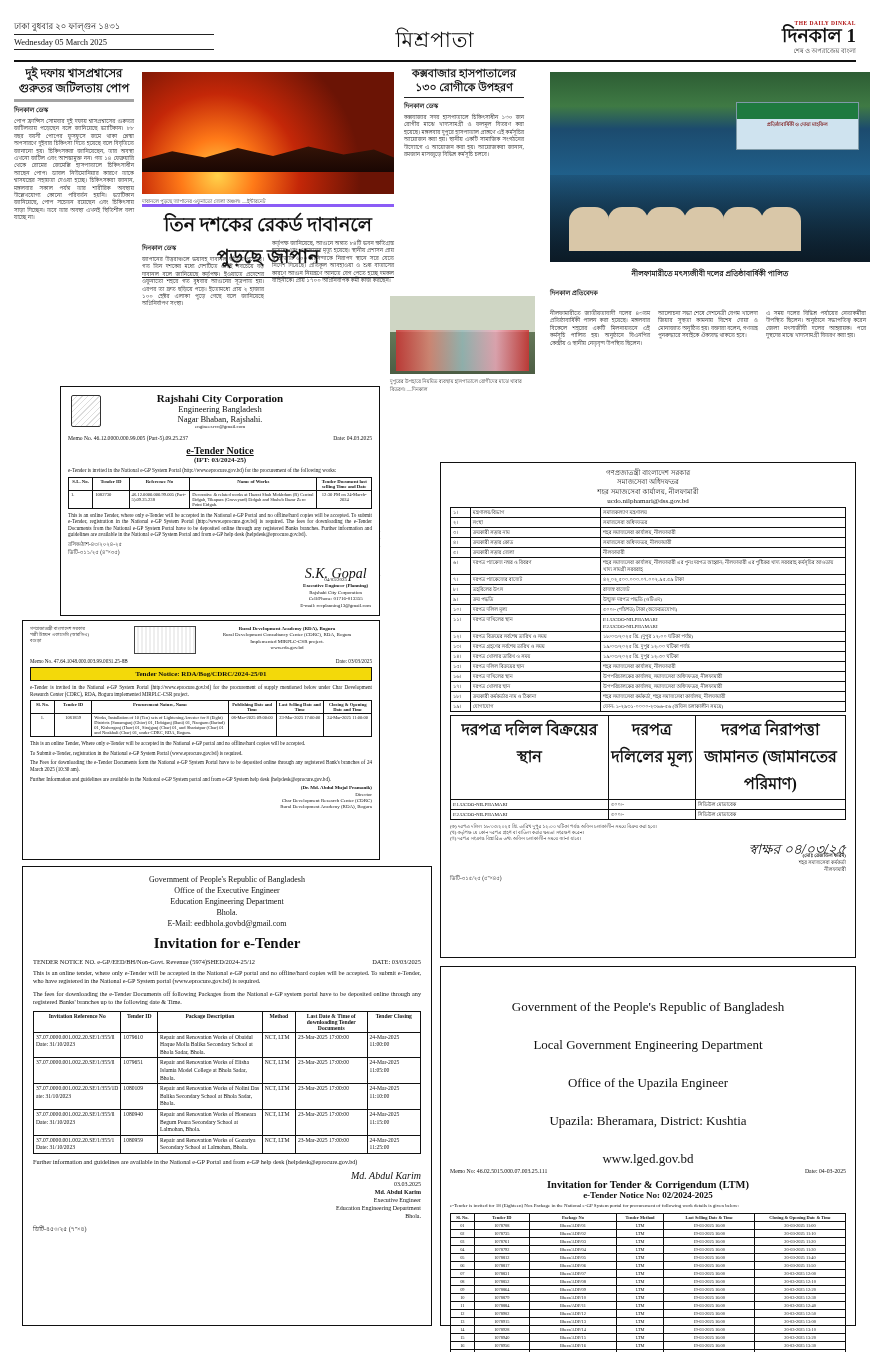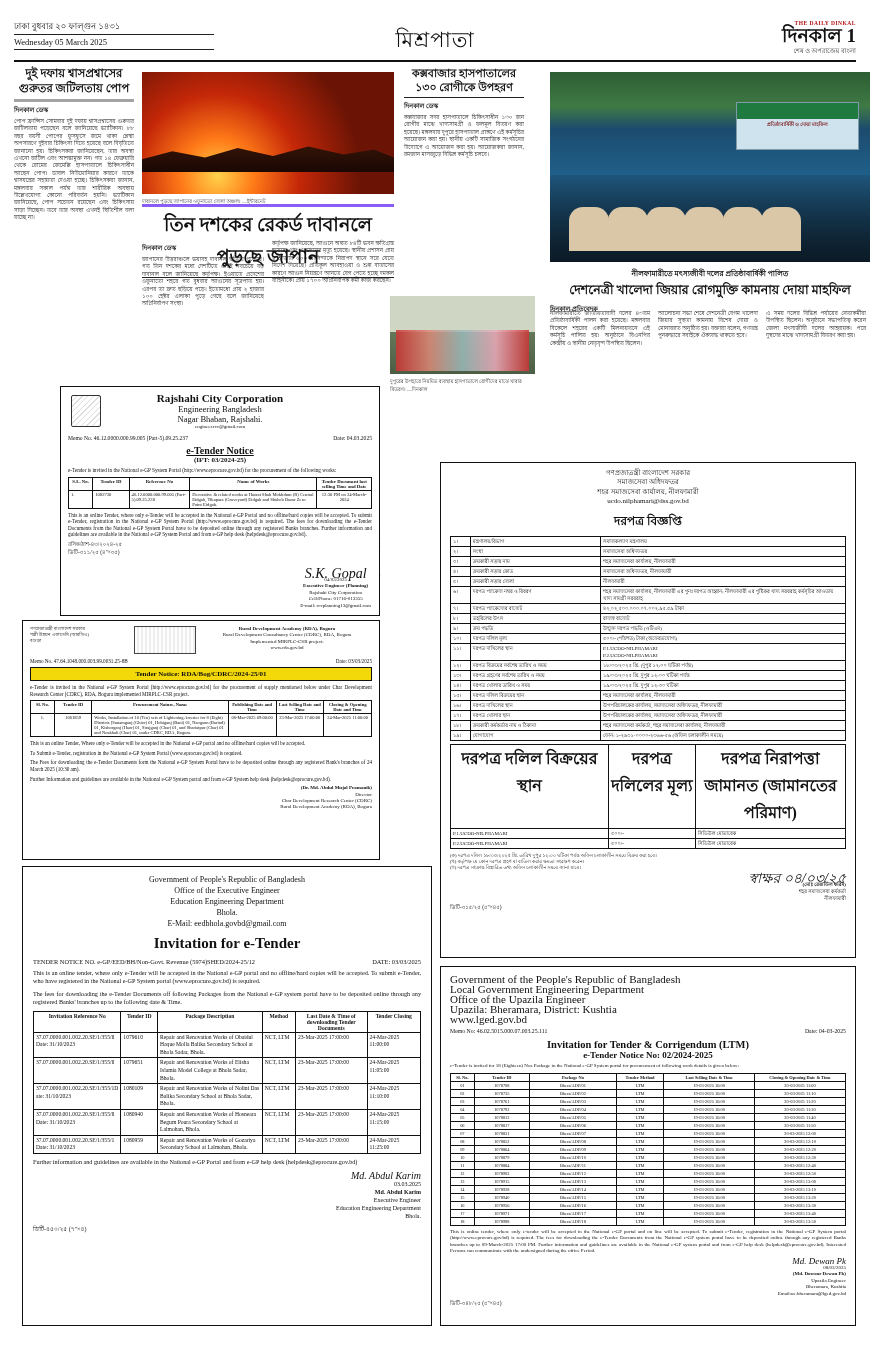--- a/index.html
+++ b/index.html
@@ -87,21 +87,21 @@
   #eed{left:22px;top:866px;width:410px;height:460px;padding:7px 10px;}
   #eed .gov{font-size:8px;text-align:center;line-height:11px;}
   #eed .title{font-size:15px;text-align:center;font-weight:bold;margin:6px 0 6px 0;}
   #eed .meta{font-size:6.4px;display:flex;justify-content:space-between;}
   #eed p{font-size:6.2px;line-height:8.4px;margin:4px 0;text-align:justify;}
   #eed table.t th{font-size:5.6px;text-align:center;font-weight:bold;}
   #eed table.t td{font-size:5.6px;line-height:7.6px;}
 
   
   #upz{left:440px;top:966px;width:416px;height:360px;padding:7px 9px;}
-  #upz .gov{font-size:11px;line-height:10px;}
+  #upz .gov{font-size:13px;text-align:center;line-height:10px;margin-top:28px;}
   #upz .title{font-size:10.5px;text-align:center;font-weight:bold;margin-top:5px;}
   #upz .title2{font-size:9px;text-align:center;font-weight:bold;}
   #upz .meta{font-size:5.8px;display:flex;justify-content:space-between;margin-top:4px;}
   #upz p{font-size:5px;line-height:6.6px;margin:3px 0;text-align:justify;}
   #upz table.t th{font-size:4.4px;text-align:center;}
   #upz table.t td{font-size:4.4px;text-align:center;}
 
   
   #nil{left:440px;top:462px;width:416px;height:496px;padding:6px 9px;}
   #nil .gov{font-size:7px;text-align:center;line-height:9.4px;}
@@ -166,21 +166,20 @@
       <div class="row"></div>
       <div class="p" style="left:6%"></div>
         <div class="p" style="left:18%"></div>
         <div class="p" style="left:30%"></div>
       <div class="p" style="left:42%"></div>
         <div class="p" style="left:54%"></div>
         <div class="p" style="left:66%"></div>
     </div>
     <div class="cap-d">
       <div class="s">নীলফামারীতে মৎস্যজীবী দলের প্রতিষ্ঠাবার্ষিকী পালিত</div>
-      <div>দেশনেত্রী খালেদা জিয়ার রোগমুক্তি কামনায় দোয়া মাহফিল</div>
       <div class="byline" style="text-align:left">দিনকাল প্রতিবেদক</div>
     </div>
     <div class="d-cols">
       <div class="c txt">নীলফামারীতে জাতীয়তাবাদী দলের ৪৩তম প্রতিষ্ঠাবার্ষিকী পালন করা হয়েছে। মঙ্গলবার বিকেলে শহরের একটি মিলনায়তনে এই কর্মসূচি পালিত হয়। অনুষ্ঠানে বিএনপির কেন্দ্রীয় ও স্থানীয় নেতৃবৃন্দ উপস্থিত ছিলেন।</div>
       <div class="c txt">আলোচনা সভা শেষে দেশনেত্রী বেগম খালেদা জিয়ার সুস্থতা কামনায় বিশেষ দোয়া ও মোনাজাত অনুষ্ঠিত হয়। বক্তারা বলেন, গণতন্ত্র পুনরুদ্ধারে সবাইকে ঐক্যবদ্ধ থাকতে হবে।</div>
       <div class="c txt">এ সময় দলের বিভিন্ন পর্যায়ের নেতাকর্মীরা উপস্থিত ছিলেন। অনুষ্ঠানে সভাপতিত্ব করেন জেলা মৎস্যজীবী দলের আহ্বায়ক। পরে দুস্থদের মাঝে খাদ্যসামগ্রী বিতরণ করা হয়।</div>
     </div>
   </div>
 
   <div class="photo-hosp">
@@ -365,21 +364,20 @@
       <div>Bhola.</div>
     </div>
     <div style="font-size:6px;margin-top:4px">ডিটি-৪৫০/২৫ (৭"×৪)</div>
   </div>
 
   <div class="box" id="nil">
     <div class="gov">গণপ্রজাতন্ত্রী বাংলাদেশ সরকার</div>
     <div class="gov">সমাজসেবা অধিদফতর</div>
     <div class="gov">শহর সমাজসেবা কার্যালয়, নীলফামারী</div>
     <div class="gov">ucdo.nilphamari@dss.gov.bd</div>
-    <div class="title">দরপত্র বিজ্ঞপ্তি</div>
     <table class="t">
       <tbody>
           <tr>
             <td style="width:5%">১।</td>
             <td style="width:33%">মন্ত্রণালয়/বিভাগ</td>
             <td>সমাজকল্যাণ মন্ত্রণালয়</td>
           </tr>
       <tr>
             <td>২।</td>
             <td>সংস্থা</td>

